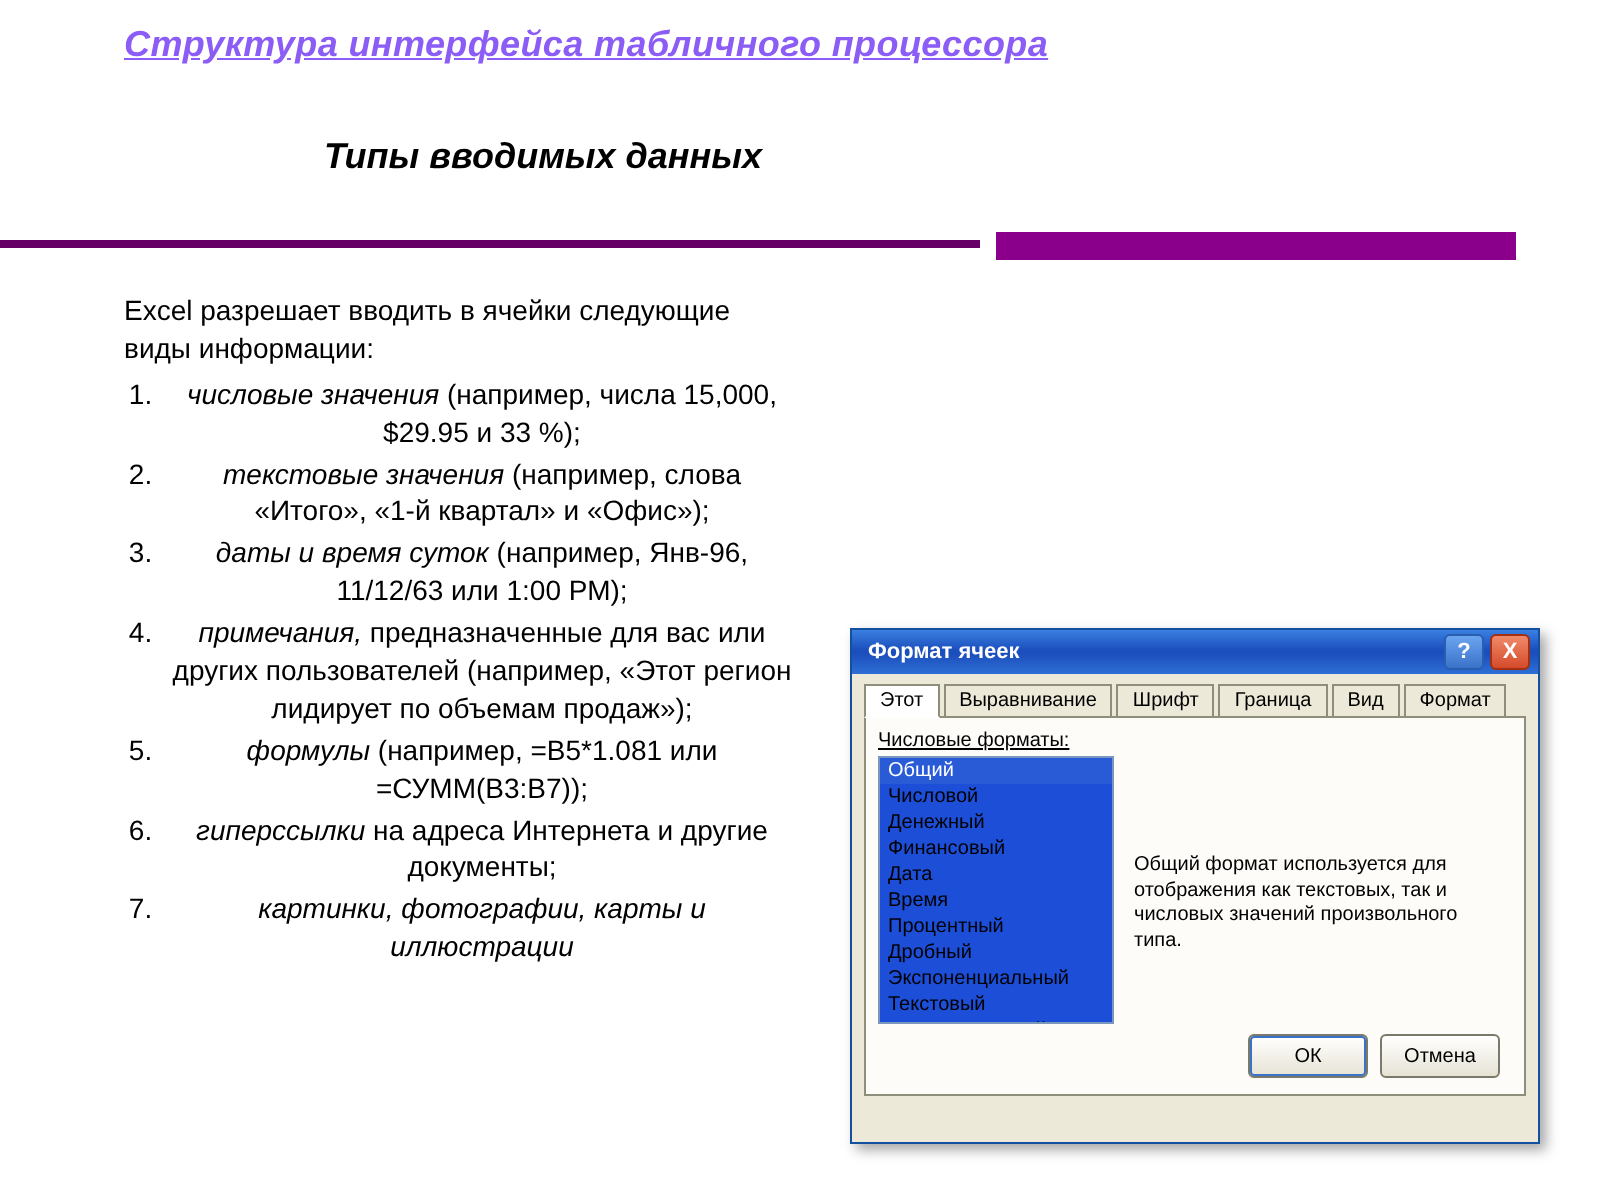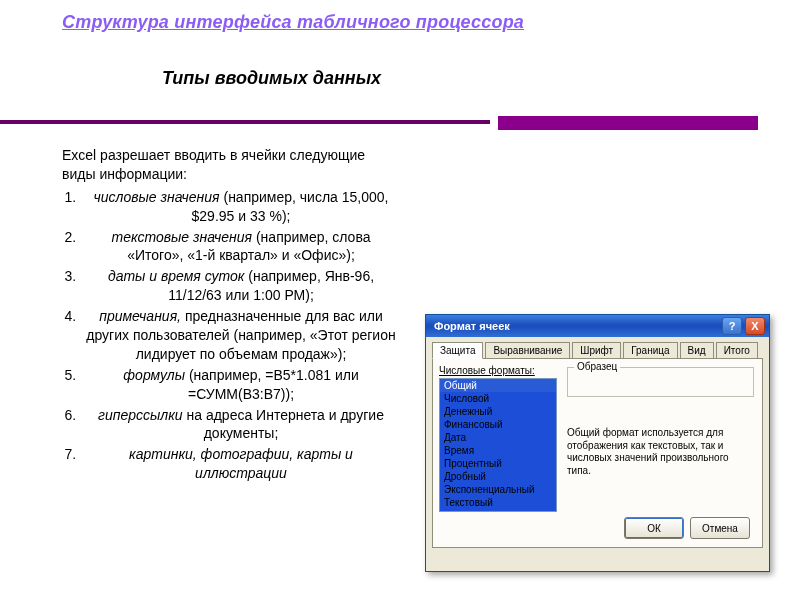--- a/index.html
+++ b/index.html
@@ -240,50 +240,45 @@
   <div class="dialog">
     <div class="titlebar">
       <span>Формат ячеек</span>
       <div class="title-buttons">
         <div class="title-btn help-btn">?</div>
         <div class="title-btn close-btn">X</div>
       </div>
     </div>
 
     <div class="tabstrip">
-      <div class="tab active">Защита</div>
+      <div class="tab active">Этот</div>
       <div class="tab">Выравнивание</div>
       <div class="tab">Шрифт</div>
       <div class="tab">Граница</div>
       <div class="tab">Вид</div>
-      <div class="tab">Итого</div>
+      <div class="tab">Формат</div>
     </div>
 
     <div class="tab-body">
       <div class="label">Числовые форматы:</div>
       <div class="formats-list">
         <div class="item selected">Общий</div>
         <div class="item">Числовой</div>
         <div class="item">Денежный</div>
         <div class="item">Финансовый</div>
         <div class="item">Дата</div>
         <div class="item">Время</div>
         <div class="item">Процентный</div>
         <div class="item">Дробный</div>
         <div class="item">Экспоненциальный</div>
         <div class="item">Текстовый</div>
         <div class="item">Дополнительный</div>
 
       </div>
 
-      <div class="sample-area">
-        <div class="sample-box">
-          <span class="sample-legend">Образец</span>
-        </div>
-      </div>
 
       <div class="hint-text">Общий формат используется для отображения как текстовых, так и числовых значений произвольного типа.</div>
 
       <div class="dialog-footer">
         <div class="dlg-btn primary">ОК</div>
         <div class="dlg-btn">Отмена</div>
       </div>
     </div>
   </div>
 

